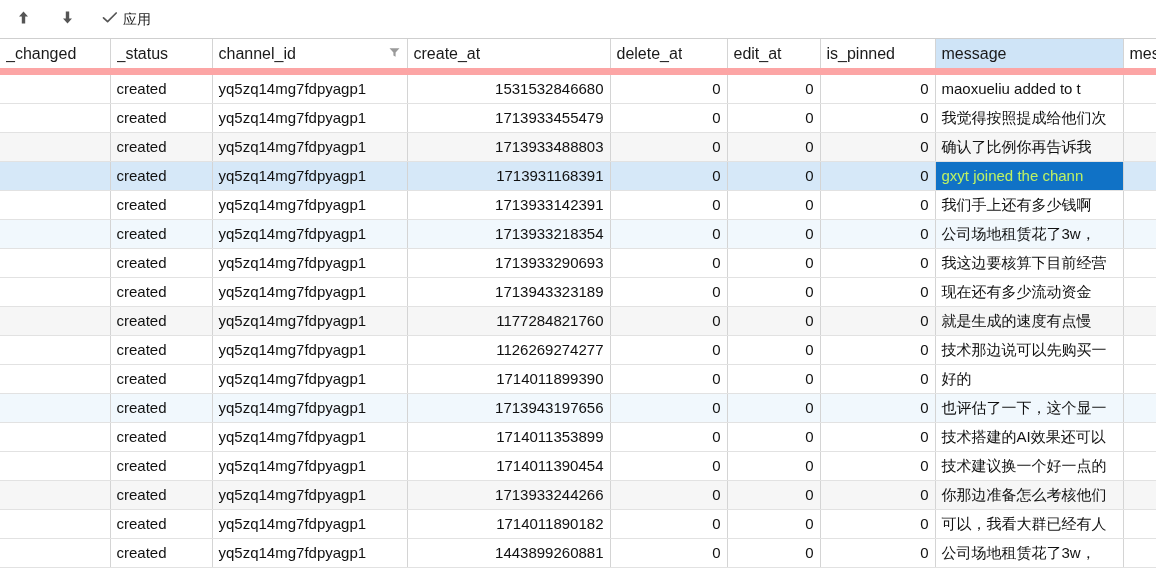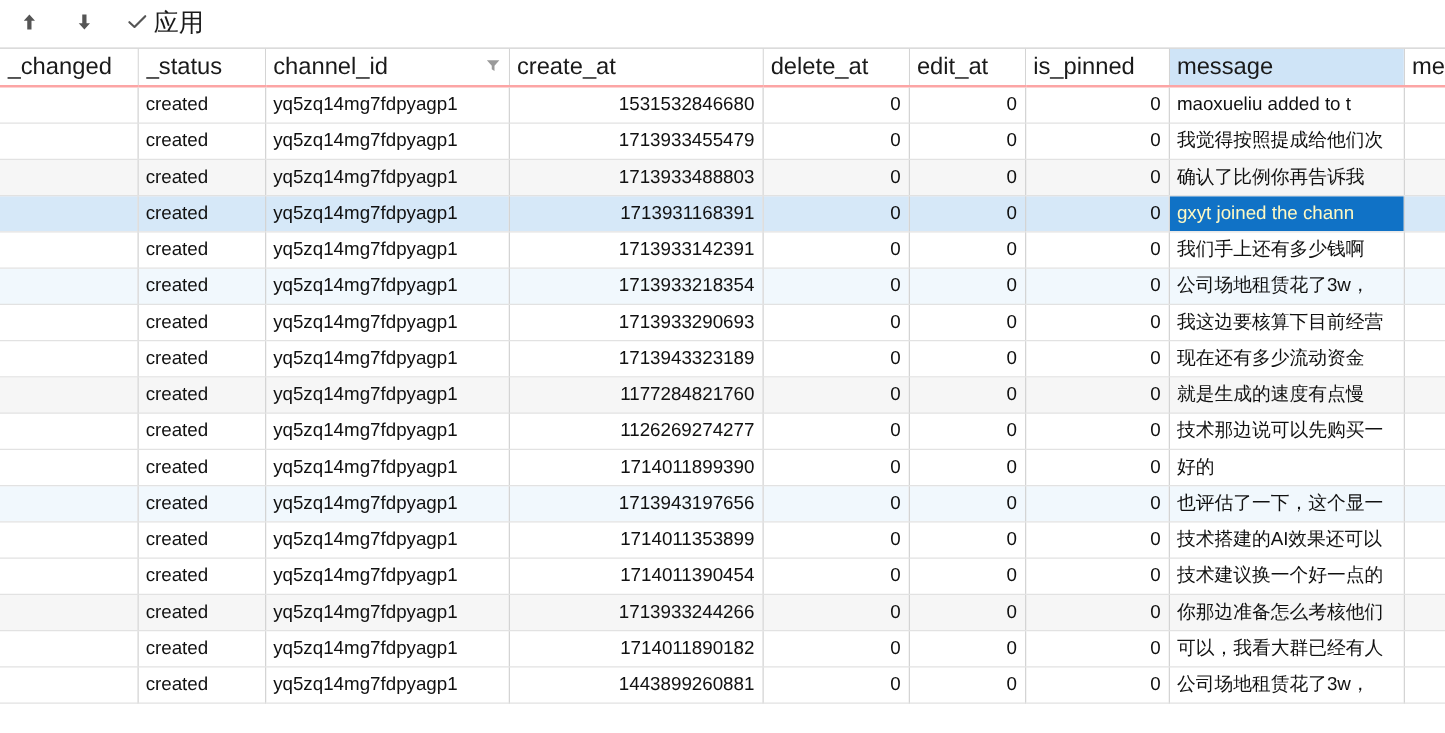--- a/index.html
+++ b/index.html
@@ -33,21 +33,21 @@
     gap: 5px;
     padding: 0 6px;
     border: none;
     background: transparent;
     color: #444444;
     font-size: 15px;
     cursor: default;
   }
   .tb-btn.with-label { padding-right: 10px; }
   .tb-label {
-    font-size: 20px;
+    font-size: 14px;
     color: #1a1a1a;
     line-height: 1;
     font-family: "Liberation Sans", "DejaVu Sans", sans-serif;
   }
   .tb-gap { width: 14px; }
   .ico { display: block; }
 
   
   .grid {
     position: relative;
@@ -74,24 +74,24 @@
     border-bottom: 1px solid #e2e2e2;
     font-weight: normal;
     vertical-align: middle;
     line-height: 28px;
   }
 
   table.dg thead th {
     height: 30px;
     line-height: 29px;
     background: #ffffff;
-    border-bottom: 2px solid #fca5a5;
+    border-bottom: 7px solid #fca5a5;
     text-align: right;
     color: #1a1a1a;
-    font-size: 19px;
+    font-size: 16px;
     position: relative;
   }
   table.dg thead th.hl {
     background: #cfe4f7;
     margin-top: 36px;
   }
 
   .hdr-inner {
     display: flex;
     align-items: center;
@@ -107,21 +107,21 @@
 
   
   tr.r-white td   { background: #ffffff; }
   tr.r-gray  td   { background: #f6f6f6; }
   tr.r-blue  td   { background: #f1f8fd; }
   tr.r-sel   td   { background: #d6e8f8; }
 
   
   td.cell-sel {
     background: #1072c6 !important;
-    color: #fef9c3;
+    color: #bef264;
   }
 
   
 </style>
 </head>
 <body>
 
 <div class="toolbar">
   <button class="tb-btn" title="up">
     <span class="ico">

